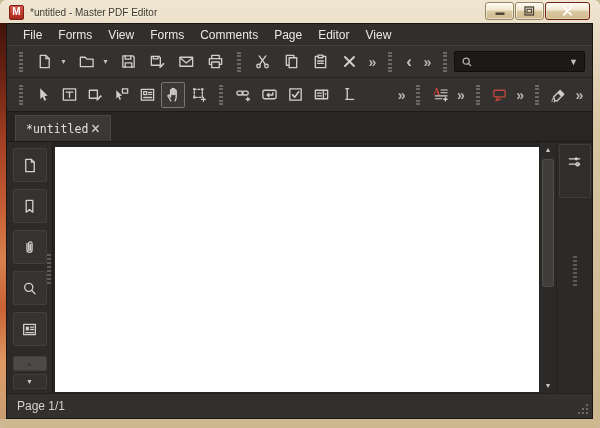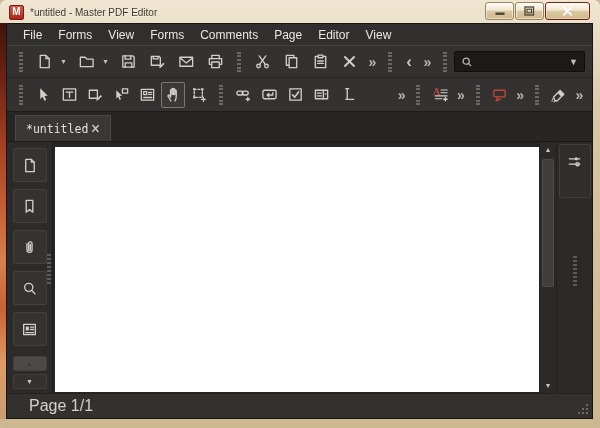--- a/index.html
+++ b/index.html
@@ -56,21 +56,21 @@
   .page{position:absolute;left:2px;top:5px;right:0;bottom:1px;background:#ffffff;}
   .vscroll{width:17px;background:#2c2a28;border-left:1px solid #222120;display:flex;flex-direction:column;flex:none;}
   .scroll-btn{height:15px;border:none;background:#2c2a28;color:#c9c6c2;font-size:7px;line-height:1;padding:0;}
   .scroll-track{flex:1;position:relative;}
   .scroll-thumb{position:absolute;left:2px;right:2px;top:2px;height:128px;background:#403e3b;border:1px solid #4e4b48;border-radius:2px;}
   .right-panel{width:36px;background:#2c2a28;border-left:1px solid #222120;display:flex;flex-direction:column;align-items:center;flex:none;}
   .props-box{width:32px;height:54px;margin-top:2px;background:#302e2c;border:1px solid #413f3c;border-radius:2px;display:flex;justify-content:center;padding-top:8px;}
   .right-panel .vgrip{margin-top:58px;}
   
   .statusbar{height:25px;background:#333130;border-top:1px solid #232221;display:flex;align-items:center;padding:0 10px;flex:none;position:relative;}
-  .status-text{color:#d4d1cd;font-size:16px;margin-left:12px;}
+  .status-text{color:#d4d1cd;font-size:12px;}
   .rgrip{position:absolute;right:4px;bottom:4px;width:12px;height:12px;}
   .rgrip i{position:absolute;left:10px;top:10px;width:2px;height:2px;background:#6e6b67;
     box-shadow:-4px 0 #6e6b67,-8px 0 #6e6b67,0 -4px #6e6b67,-4px -4px #6e6b67,0 -8px #6e6b67;}
   svg{display:block;}
 </style>
 </head>
 <body>
 
 <div class="window">
   <div class="wallpaper"></div>

